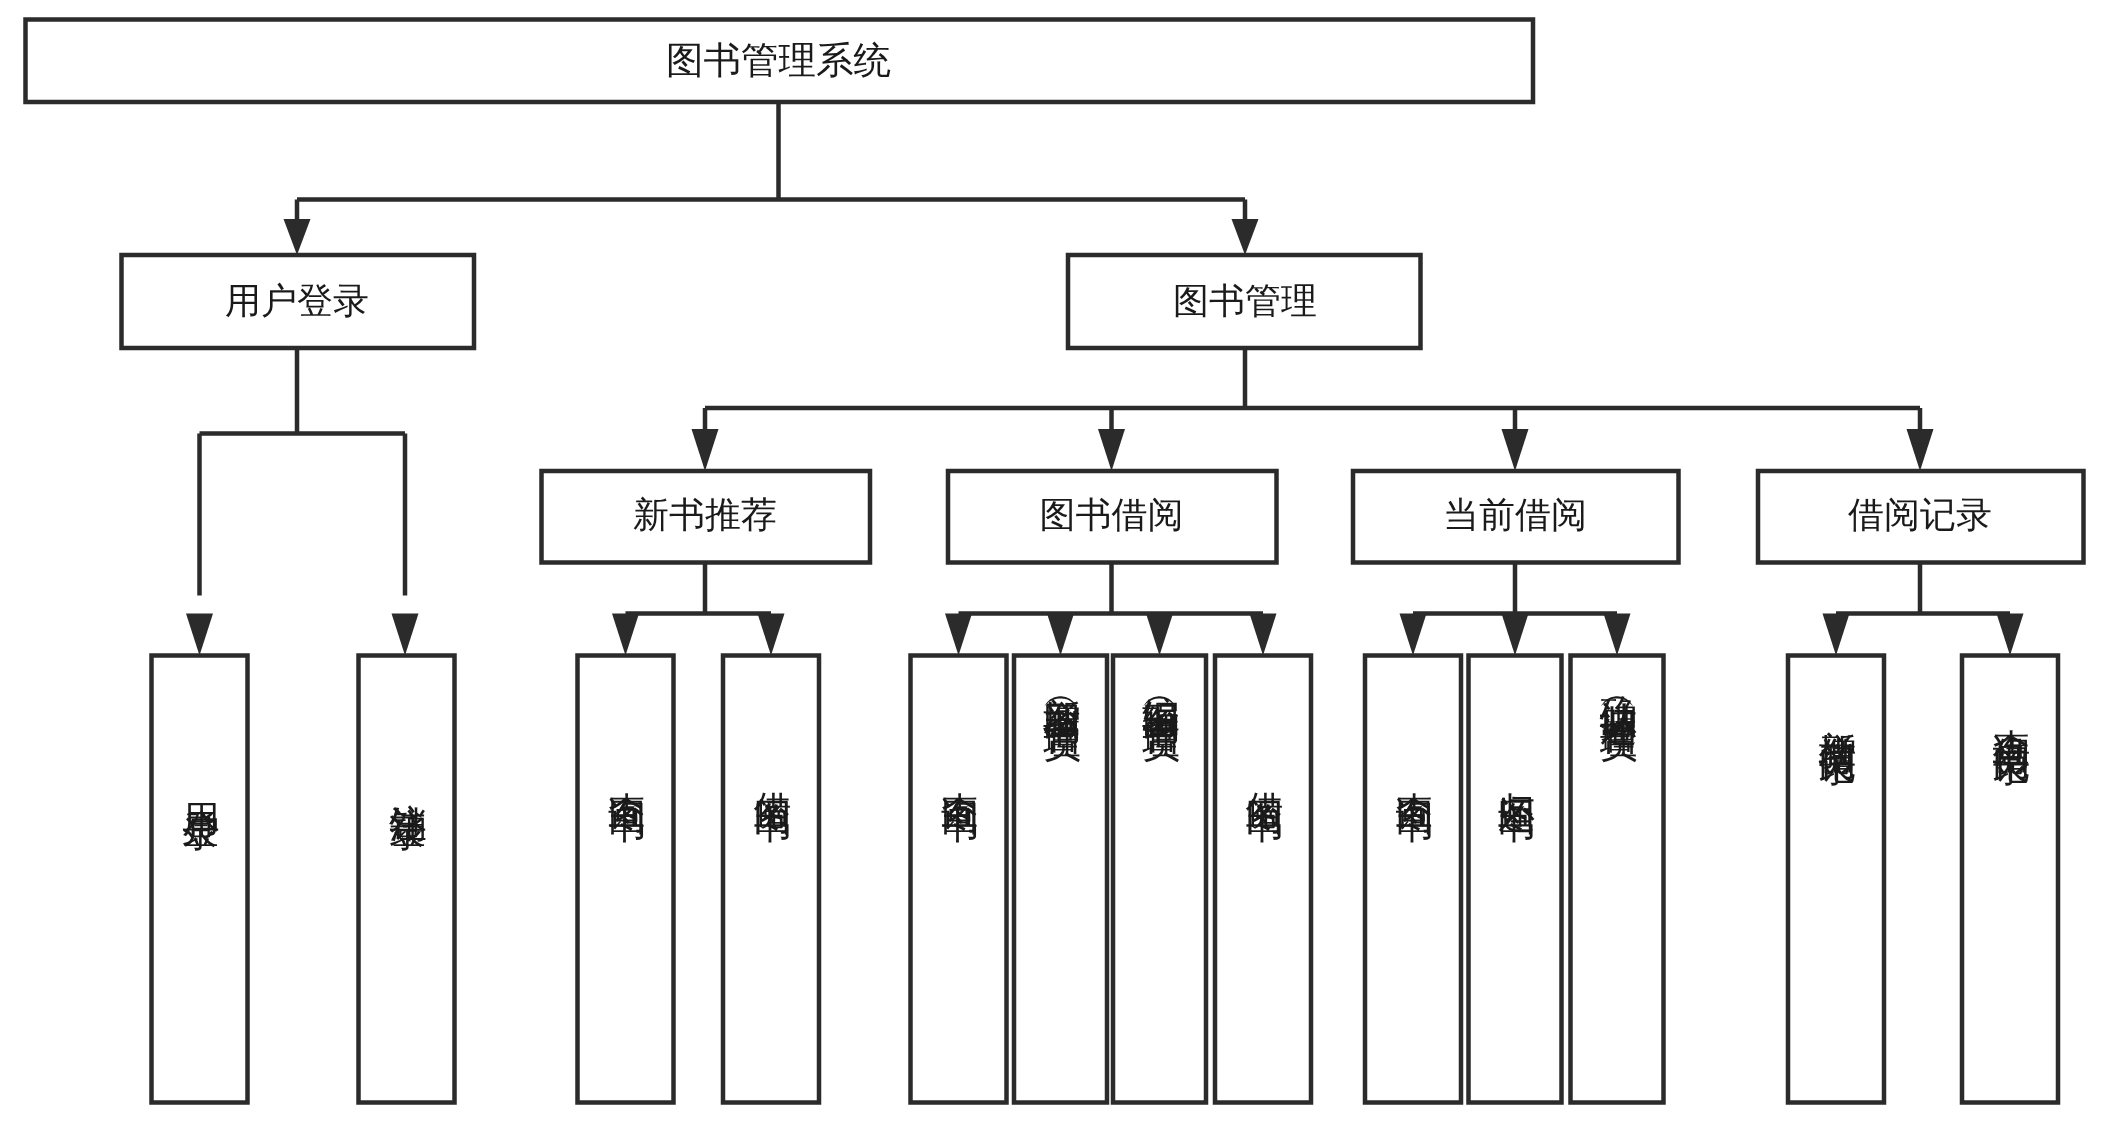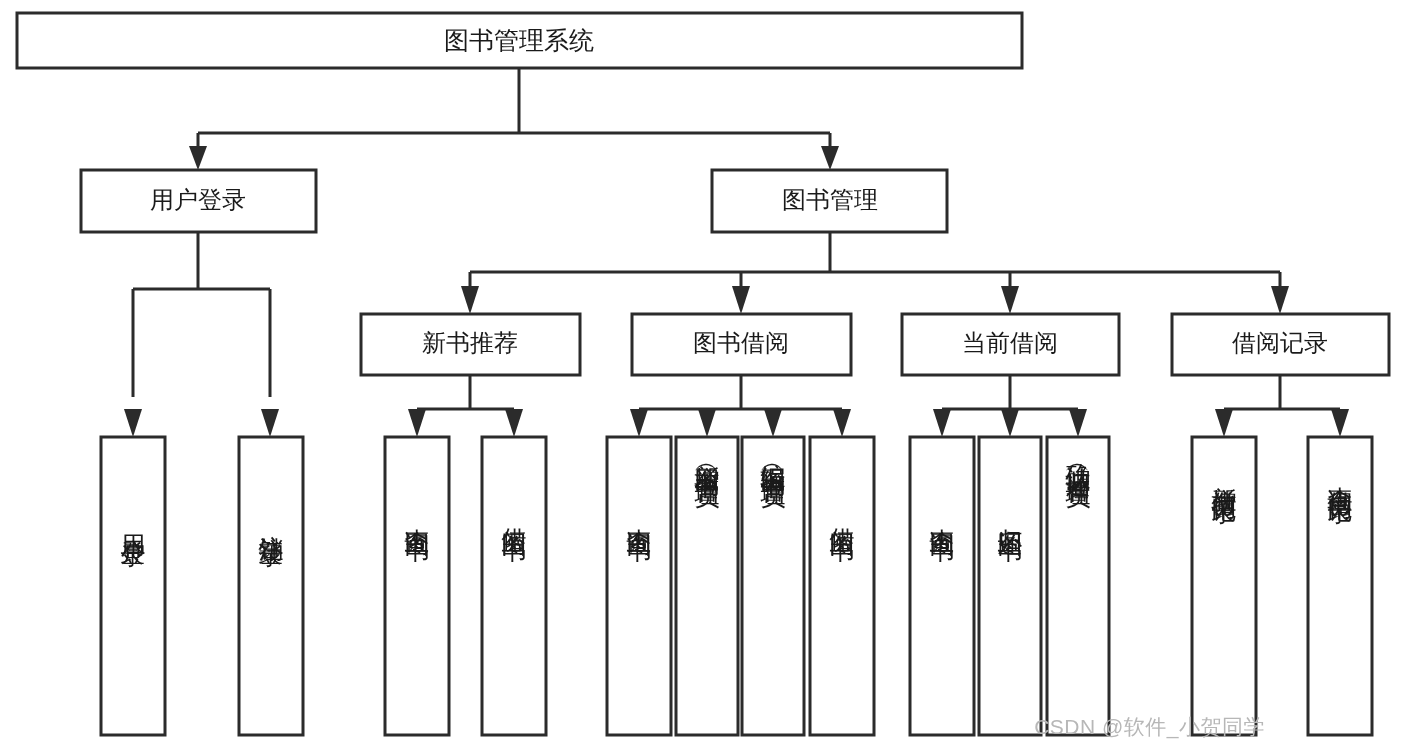--- a/index.html
+++ b/index.html
@@ -11,21 +11,20 @@
     width: 1405px;
     height: 747px;
     font-family: "Liberation Sans", "DejaVu Sans", sans-serif;
     overflow: hidden;
   }
   #diagram-root {
     position: relative;
     width: 1237px;
     height: 747px;
     background: #ffffff;
-    padding-left: 36px;
   }
   svg.diagram-canvas {
     position: absolute;
     left: 0;
     top: 0;
     width: 1405px;
     height: 747px;
   }
   .node-rect {
     fill: #ffffff;
@@ -190,15 +189,14 @@
   <div class="vlabel" style="left:773px; top:444px;">编辑图书（管理员）</div>
   <div class="vlabel" style="left:842px; top:508px;">借阅图书</div>
 
   <div class="vlabel" style="left:942px; top:508px;">查询图书</div>
   <div class="vlabel" style="left:1010px; top:508px;">归还图书</div>
   <div class="vlabel" style="left:1078px; top:444px;">确认归还（管理员）</div>
 
   <div class="vlabel" style="left:1224px; top:466px;">新增借阅记录</div>
   <div class="vlabel" style="left:1340px; top:466px;">查询借阅记录</div>
 
-  <div class="watermark">CSDN @软件_小贺同学</div>
 
 </div>
 
 </body></html>

